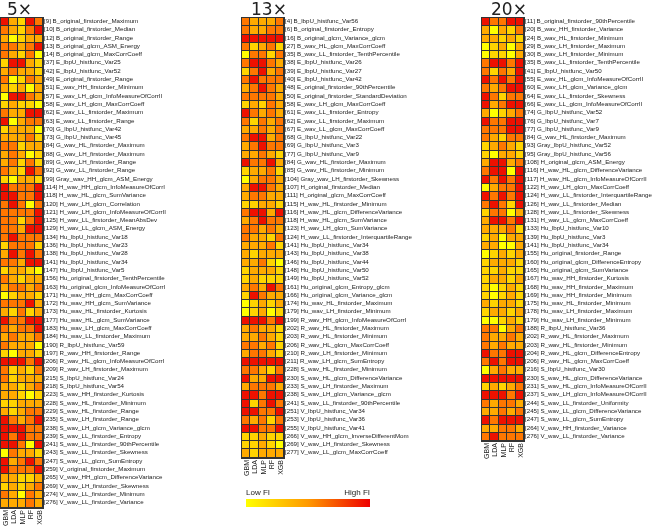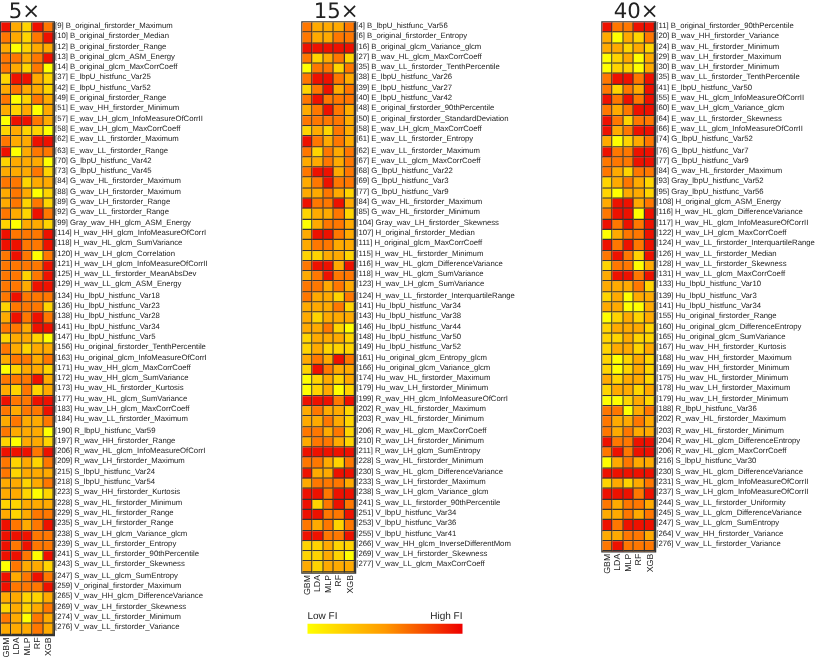--- a/index.html
+++ b/index.html
@@ -396,21 +396,21 @@
         </div>
         <div class="xlabel">
           <span style="transform: rotate(180deg); writing-mode: vertical-rl;">RF</span>
         </div>
         <div class="xlabel">
           <span style="transform: rotate(180deg); writing-mode: vertical-rl;">XGB</span>
         </div>
       </div>
   </div>
   <div class="panel" id="panel-1">
-    <div class="panel-title" style="left:251px;">15×</div>
+    <div class="panel-title" style="left:251px;">13×</div>
     <div class="grid" style="left: 241px; grid-template-columns: repeat(5, 8.4px);">
         <div class="cell" style="background: rgb(255, 119, 0);"></div>
         <div class="cell" style="background: rgb(255, 170, 0);"></div>
         <div class="cell" style="background: rgb(255, 170, 0);"></div>
         <div class="cell" style="background: rgb(255, 170, 0);"></div>
         <div class="cell" style="background: rgb(255, 119, 0);"></div>
         <div class="cell" style="background: rgb(255, 119, 0);"></div>
         <div class="cell" style="background: rgb(255, 170, 0);"></div>
         <div class="cell" style="background: rgb(255, 170, 0);"></div>
         <div class="cell" style="background: rgb(255, 119, 0);"></div>
@@ -738,21 +738,21 @@
         </div>
         <div class="xlabel">
           <span style="transform: rotate(180deg); writing-mode: vertical-rl;">RF</span>
         </div>
         <div class="xlabel">
           <span style="transform: rotate(180deg); writing-mode: vertical-rl;">XGB</span>
         </div>
       </div>
   </div>
   <div class="panel" id="panel-2">
-    <div class="panel-title" style="left:491px;">40×</div>
+    <div class="panel-title" style="left:491px;">20×</div>
     <div class="grid" style="left: 481px; grid-template-columns: repeat(5, 8.4px);">
         <div class="cell" style="background: rgb(238, 17, 0);"></div>
         <div class="cell" style="background: rgb(255, 119, 0);"></div>
         <div class="cell" style="background: rgb(255, 119, 0);"></div>
         <div class="cell" style="background: rgb(238, 17, 0);"></div>
         <div class="cell" style="background: rgb(238, 17, 0);"></div>
         <div class="cell" style="background: rgb(255, 170, 0);"></div>
         <div class="cell" style="background: rgb(255, 255, 0);"></div>
         <div class="cell" style="background: rgb(255, 170, 0);"></div>
         <div class="cell" style="background: rgb(255, 212, 0);"></div>

